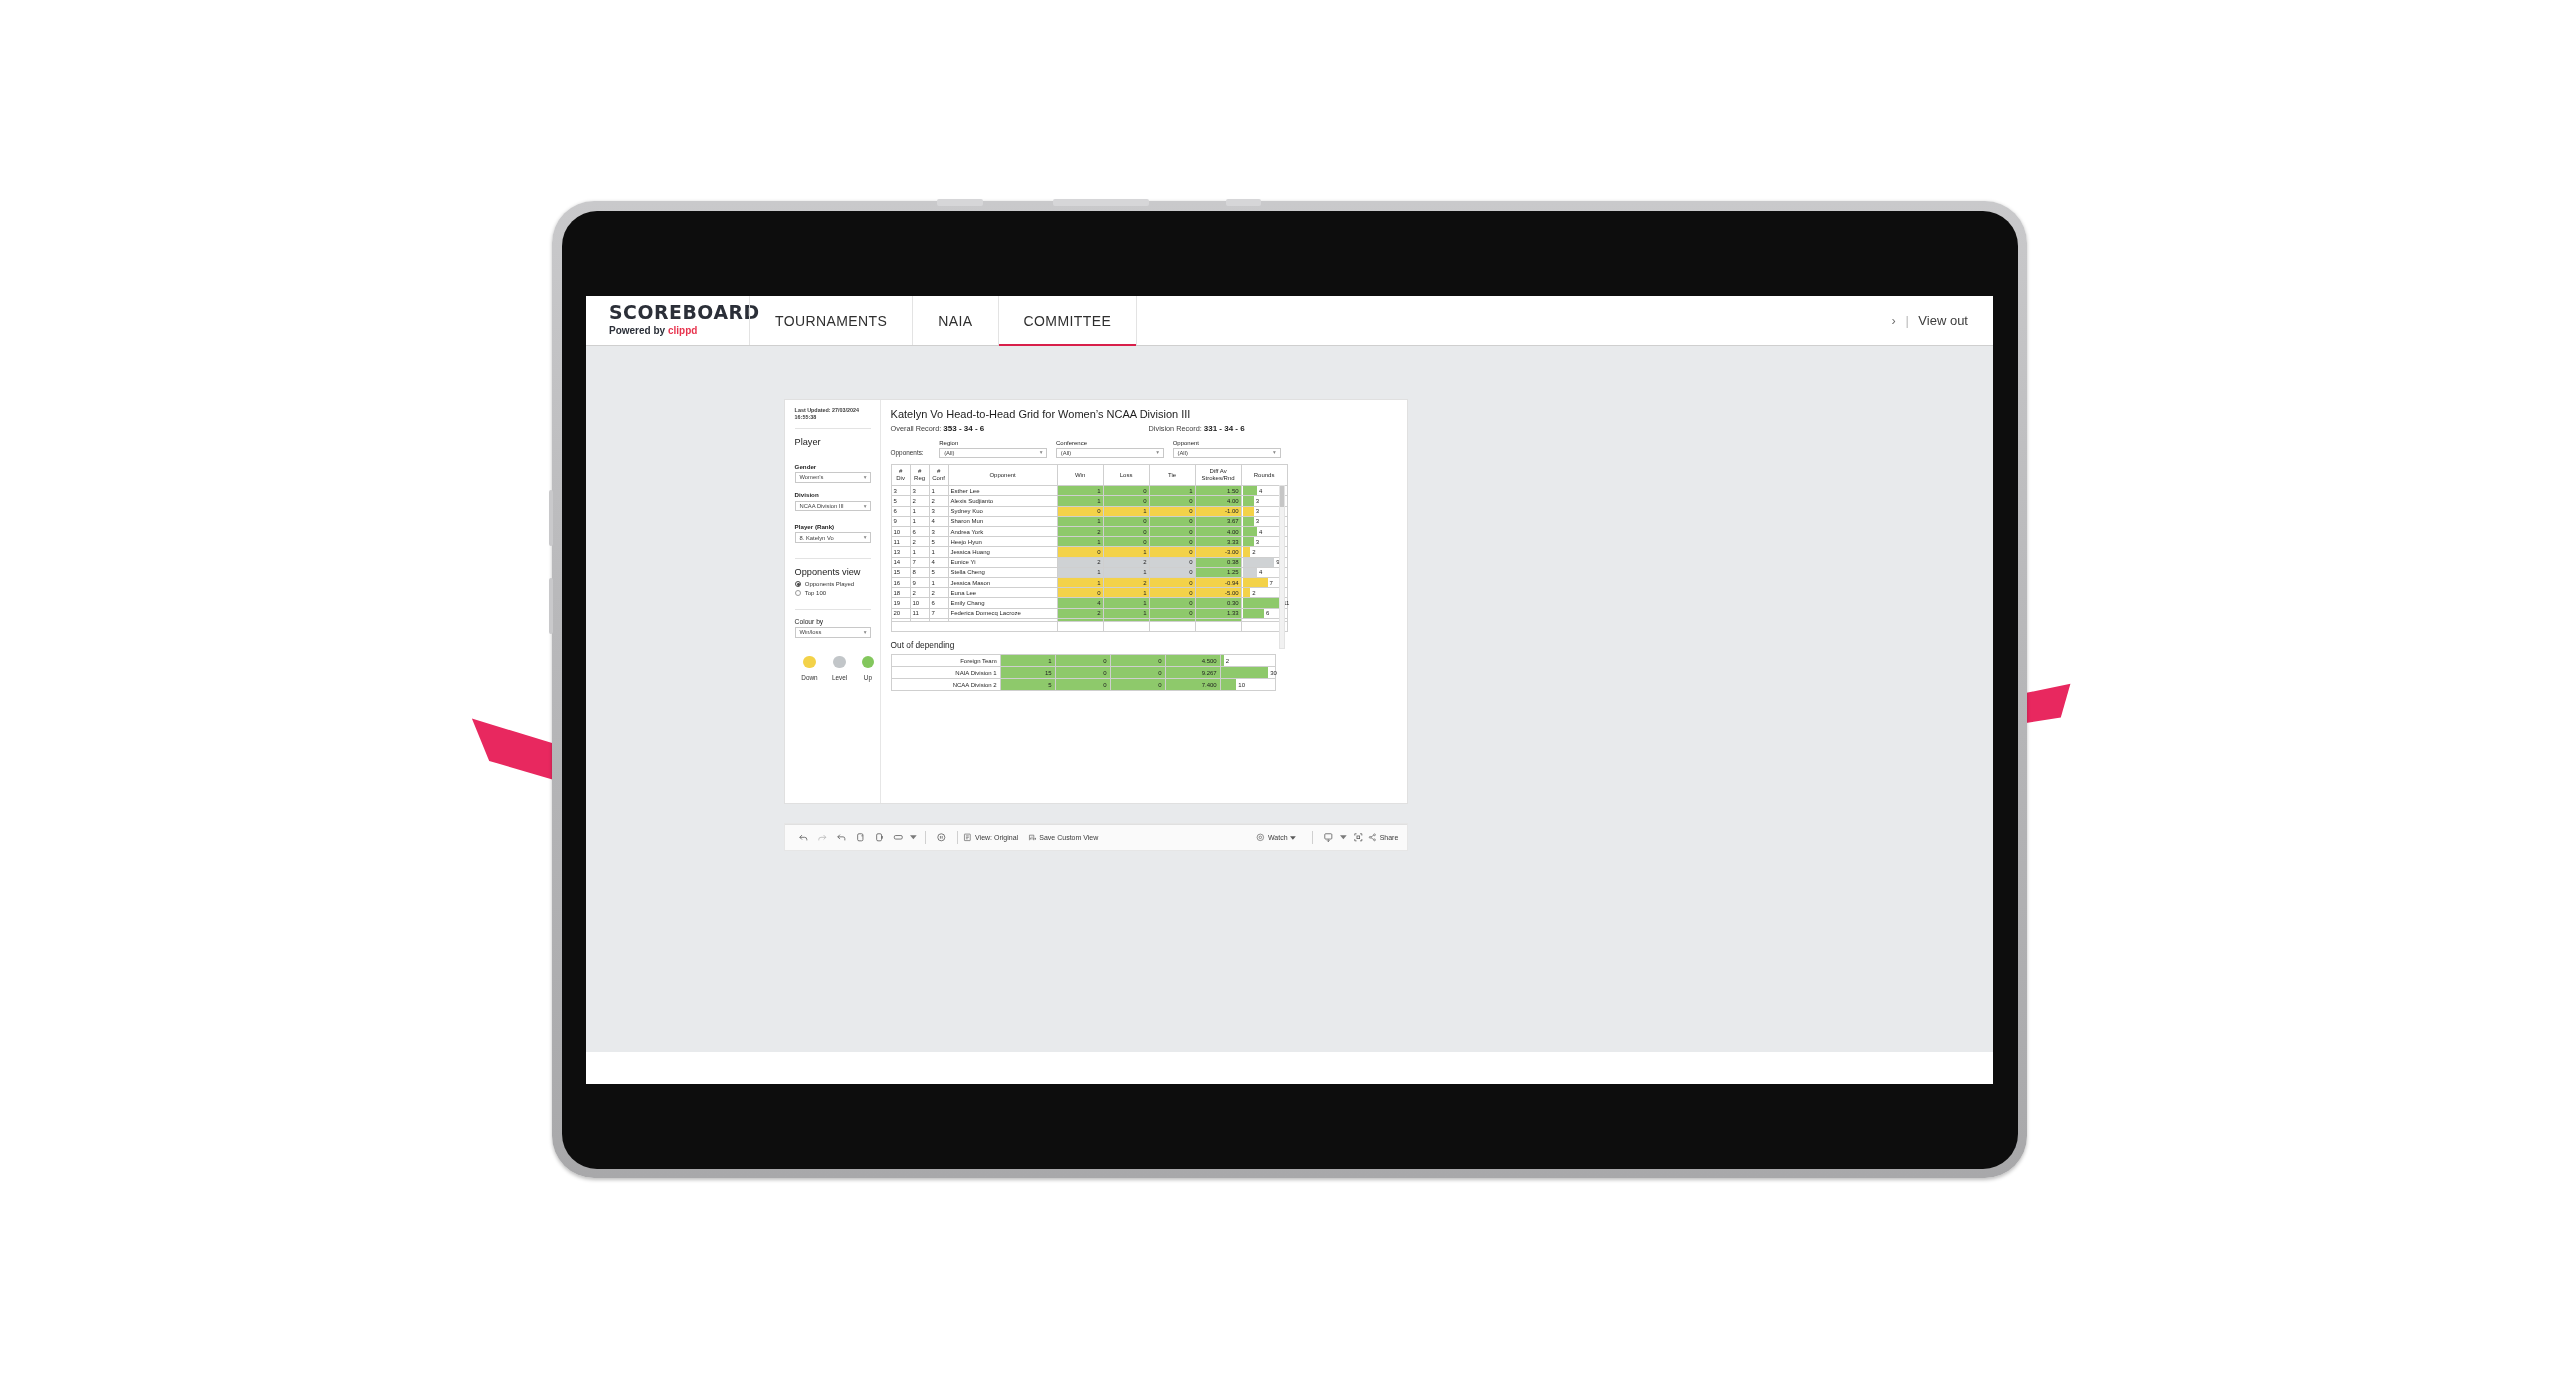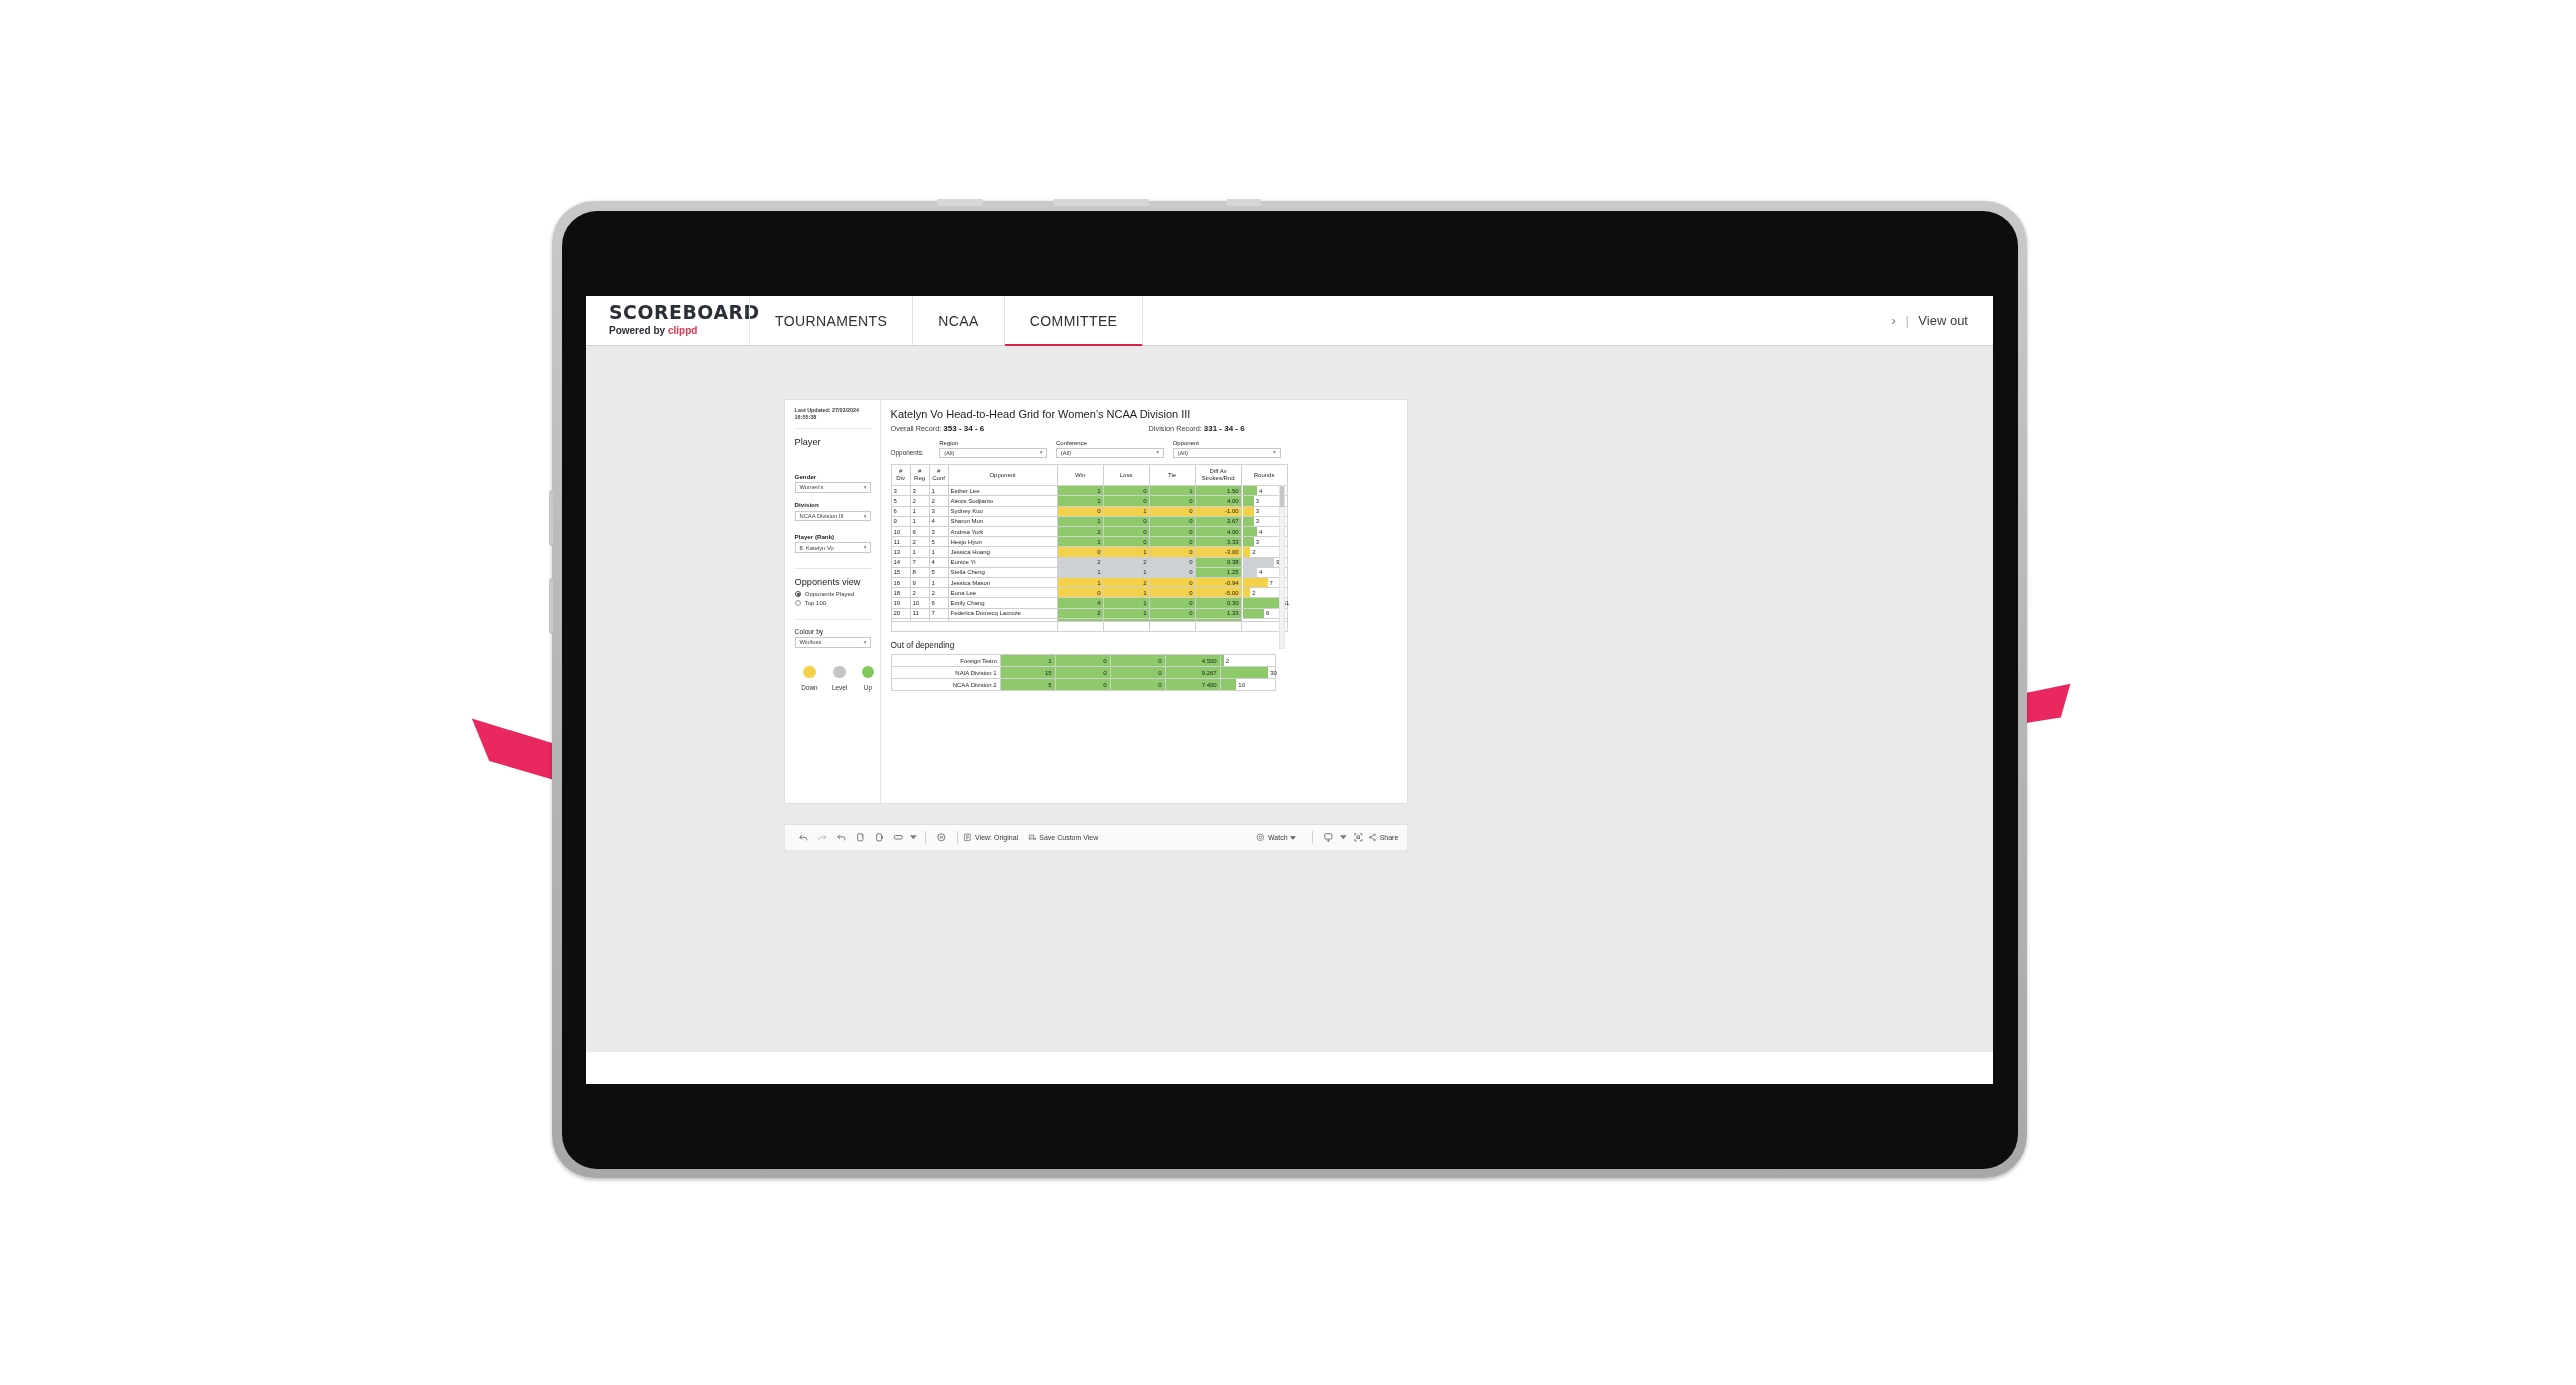--- a/index.html
+++ b/index.html
@@ -109,21 +109,21 @@
     position: absolute; left: 199px; top: 54px;
     width: 622px; height: 403px;
     background: #ffffff; display: flex;
     box-shadow: 0 0 0 1px #e0e0e0;
   }
 
   
   .filters { width: 96px; border-right: 1px solid #e6e6e6; padding: 6.7px 8.7px 0 9.6px; }
   .last-updated { font-size: 5.4px; color: #3d3d3d; font-weight: 700; line-height: 1.35; }
   .sep { height: 1px; background: #e3e3e3; margin: 6.7px 0 7.7px 0; }
-  .sec-title { font-size: 9.2px; color: #222; font-weight: 400; margin-bottom: 26px; }
+  .sec-title { font-size: 9.2px; color: #222; font-weight: 400; margin-bottom: 16px; }
   .fld { margin-bottom: 8.7px; }
   .fld-label { font-size: 6.2px; color: #222; font-weight: 700; margin-bottom: 2.4px; }
   .select {
     height: 10.6px; border: 1px solid #c8c8c8; background: #fff;
     display: flex; align-items: center; justify-content: space-between;
     padding: 0 2.9px 0 3.9px; font-size: 5.8px; color: #3c3c3c; cursor: pointer;
   }
   .caret { font-size: 4.8px; color: #888; }
   .radio-row { display: flex; align-items: center; gap: 3.9px; margin-top: 2.9px; }
   .radio {
@@ -225,21 +225,21 @@
 
       <div class="screen">
 
         <div class="app-header">
           <div class="brand">
             <div class="brand-name">SCOREBOARD</div>
             <div class="brand-sub"><span>Powered by </span><span class="clippd">clippd</span></div>
           </div>
           <div class="topnav">
             <div class="topnav-item">TOURNAMENTS</div>
-            <div class="topnav-item">NCAA</div>
+            <div class="topnav-item">NAIA</div>
             <div class="topnav-item active">COMMITTEE</div>
           </div>
           <div class="header-right">
             <span class="chev-right">›</span>
             <span class="vdiv">|</span>
             <span>View out</span>
           </div>
         </div>
 
 

